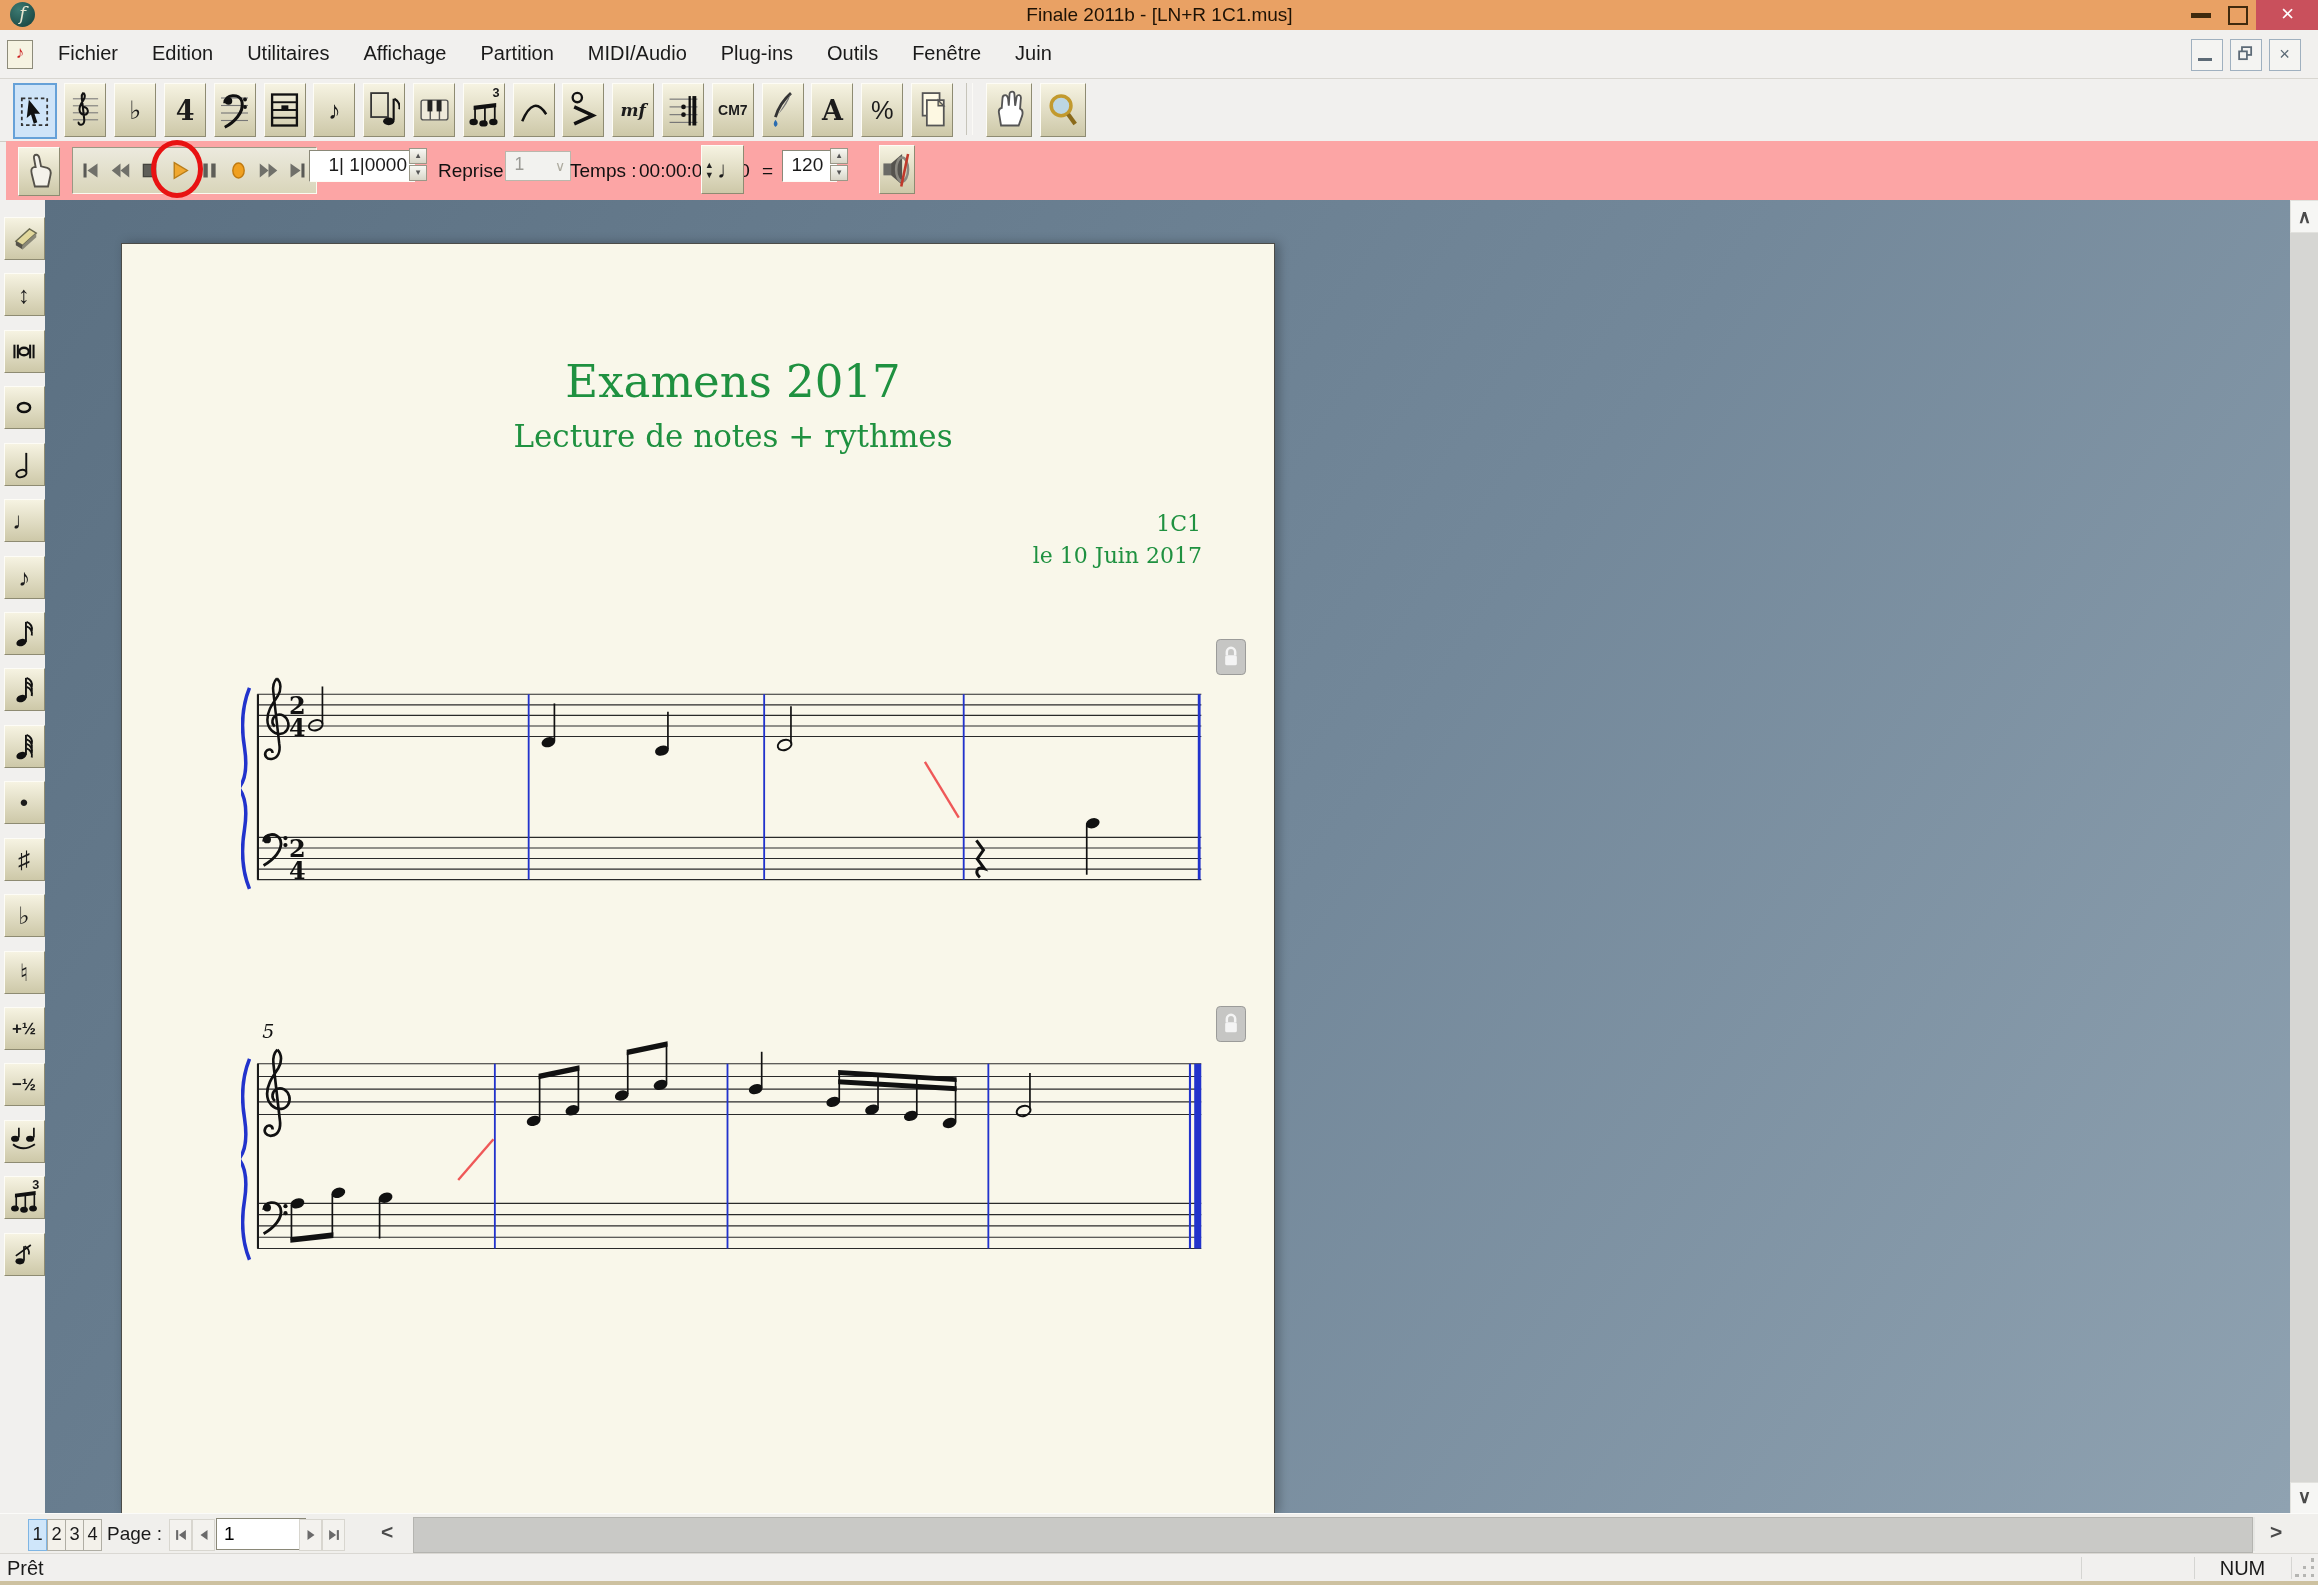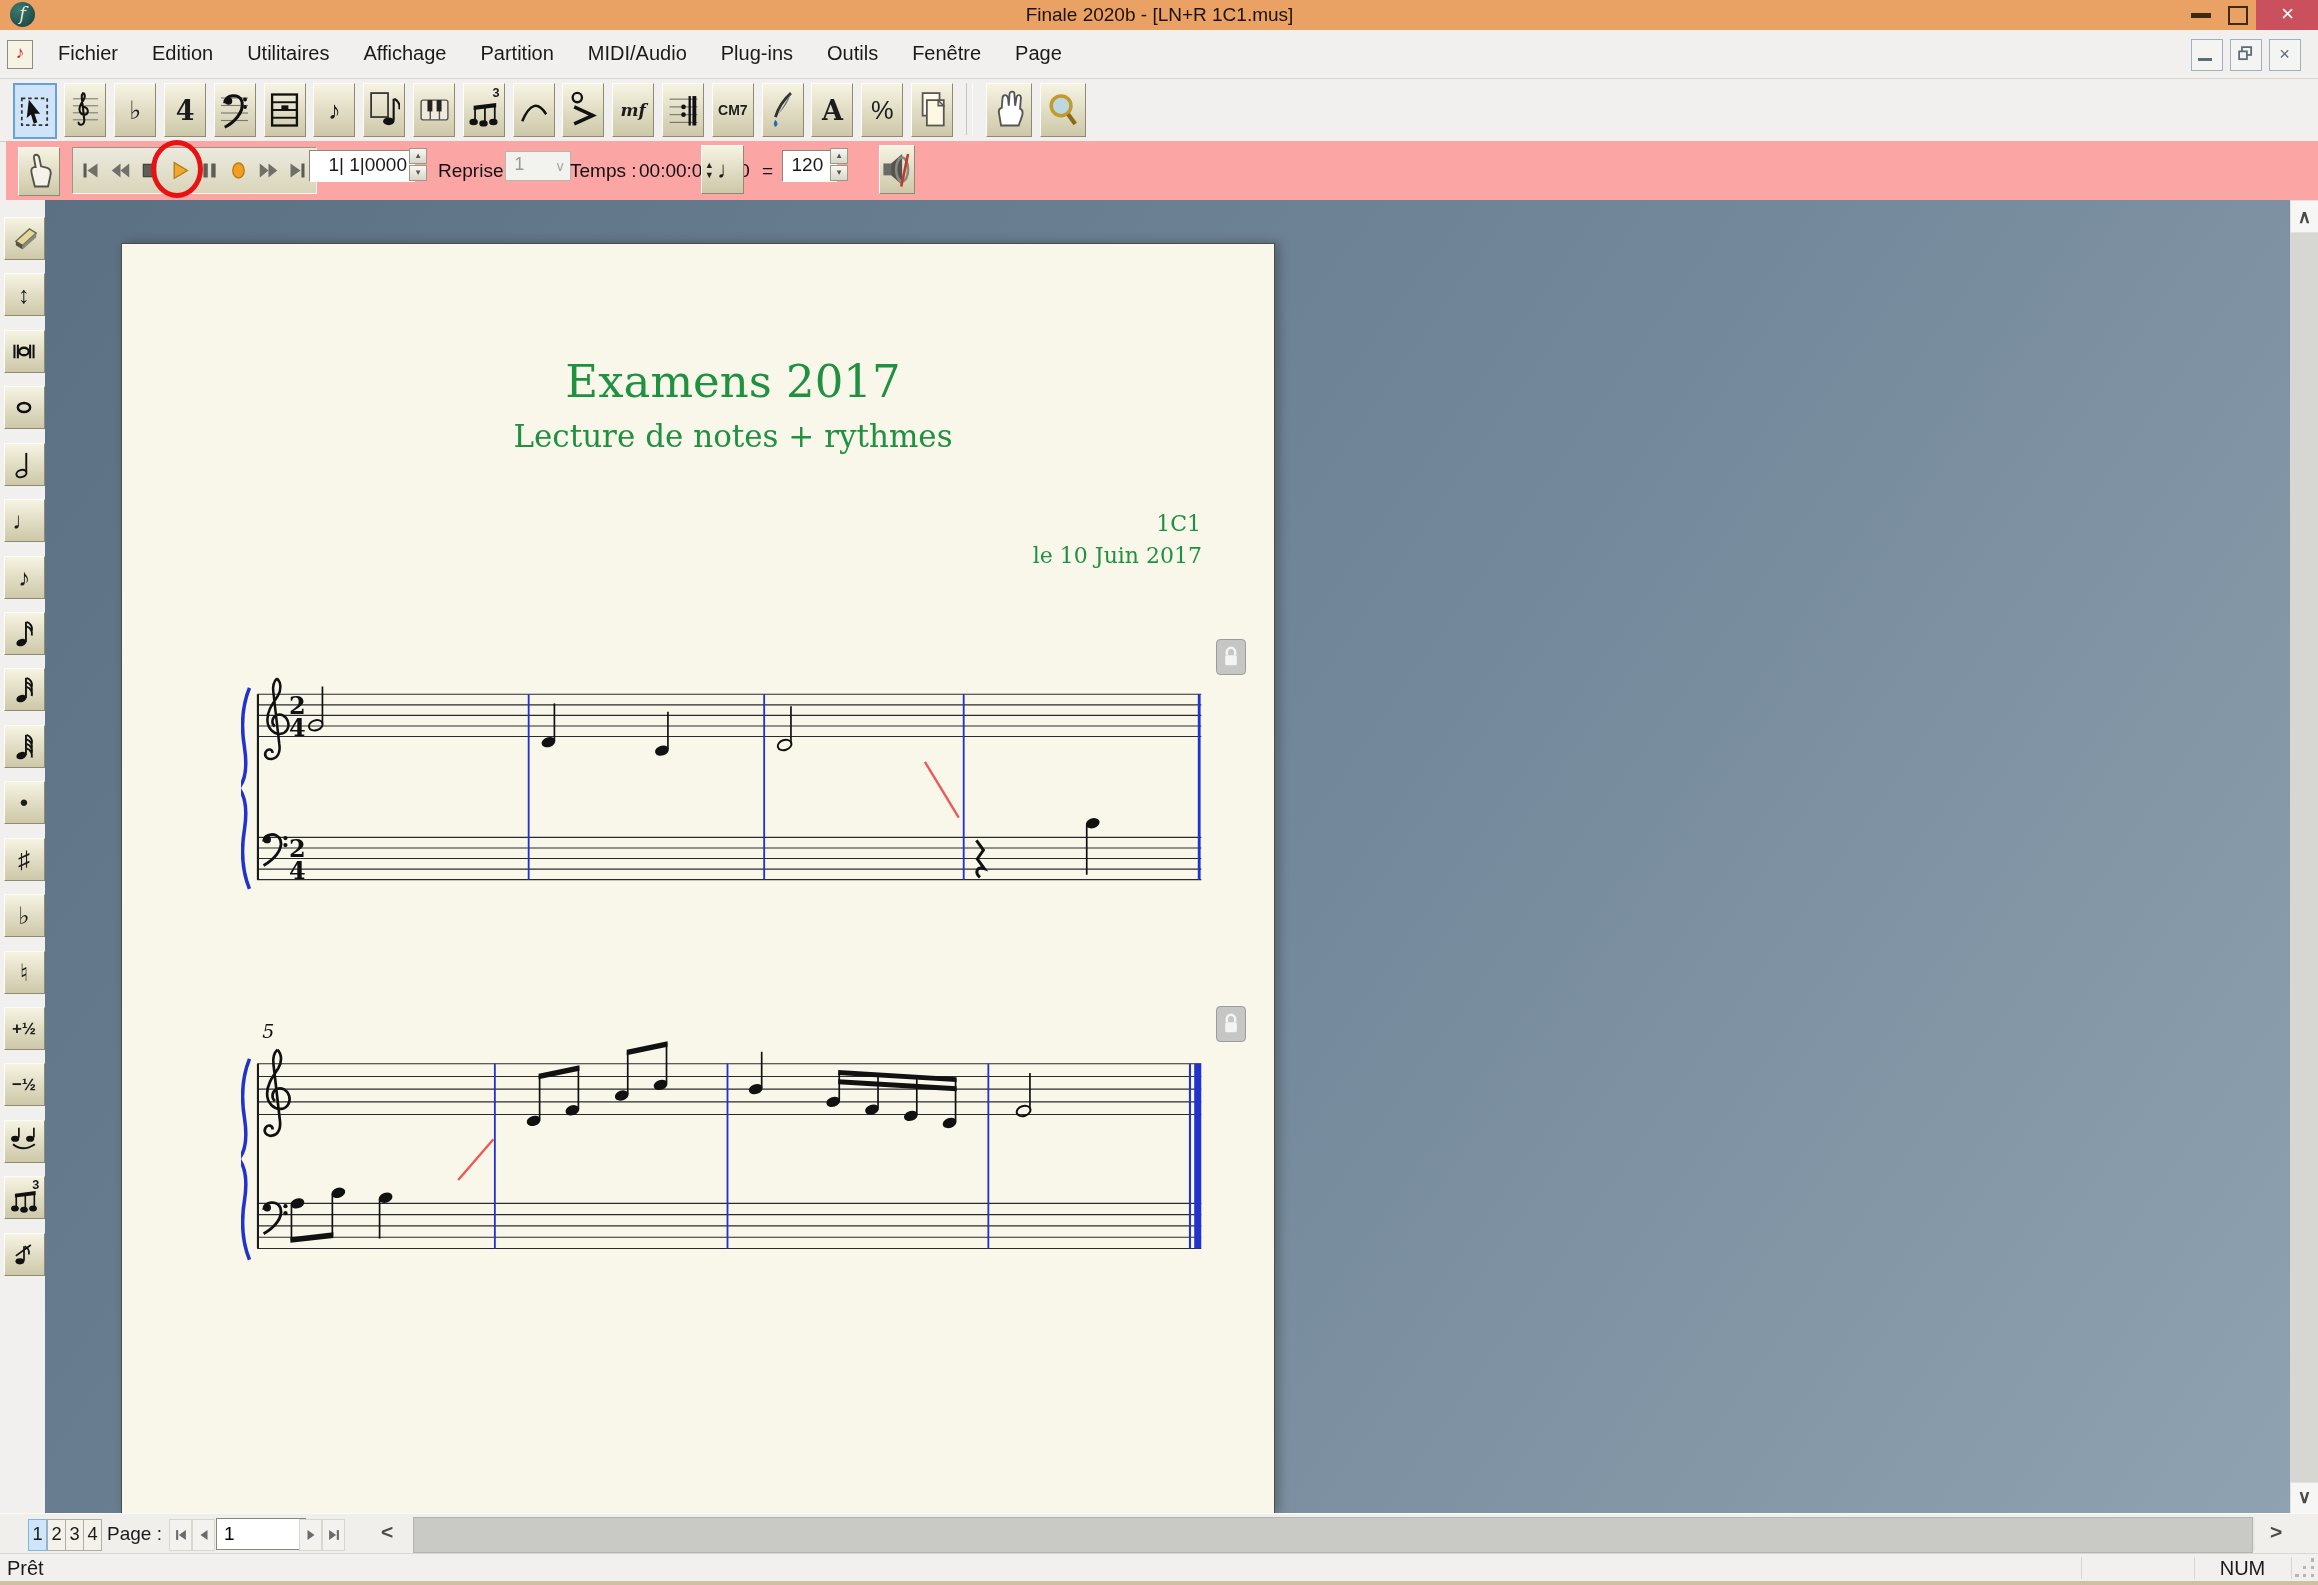--- a/index.html
+++ b/index.html
@@ -118,39 +118,39 @@
   .status-num{position:absolute;left:2195px;top:2.8px;width:95px;text-align:center;font-size:20px}
   .grip{position:absolute;left:2295px;top:4.2px;width:21px;height:21px}
   .grip i{position:absolute;width:3.5px;height:3.5px;background:#b5b5b2}
   .bottomstrip{position:absolute;left:0;top:1581px;width:2319px;height:4.2px;background:#cdc1a0}
 </style>
 </head>
 <body>
 
 <div class="titlebar">
   <div class="app-logo">f</div>
-  <div class="title-text">Finale 2020b - [LN+R 1C1.mus]</div>
+  <div class="title-text">Finale 2011b - [LN+R 1C1.mus]</div>
   <div class="win-min"></div>
   <div class="win-max"></div>
   <div class="win-close">×</div>
 </div>
 
 <div class="menubar">
   <div class="doc-icon">♪</div>
   <div class="menu-items">
       <div class="menu-item">Fichier</div>
       <div class="menu-item">Edition</div>
       <div class="menu-item">Utilitaires</div>
       <div class="menu-item">Affichage</div>
       <div class="menu-item">Partition</div>
       <div class="menu-item">MIDI/Audio</div>
       <div class="menu-item">Plug-ins</div>
       <div class="menu-item">Outils</div>
       <div class="menu-item">Fenêtre</div>
-      <div class="menu-item">Page</div>
+      <div class="menu-item">Juin</div>
     </div>
   <div class="mdi">
     <div class="mdi-btn">
         <div class="mdi-dash"></div>
       </div>
     <div class="mdi-btn">
       <svg viewBox="0 0 24 24" width="17" height="17" style="margin-top:5.6px">
           <rect x="7" y="3" width="13" height="11" fill="none" stroke="#5d6b77" stroke-width="2.5"></rect>
           <rect x="3" y="9" width="11" height="11" fill="#f4f4f2" stroke="#5d6b77" stroke-width="2.5"></rect>
         </svg>

